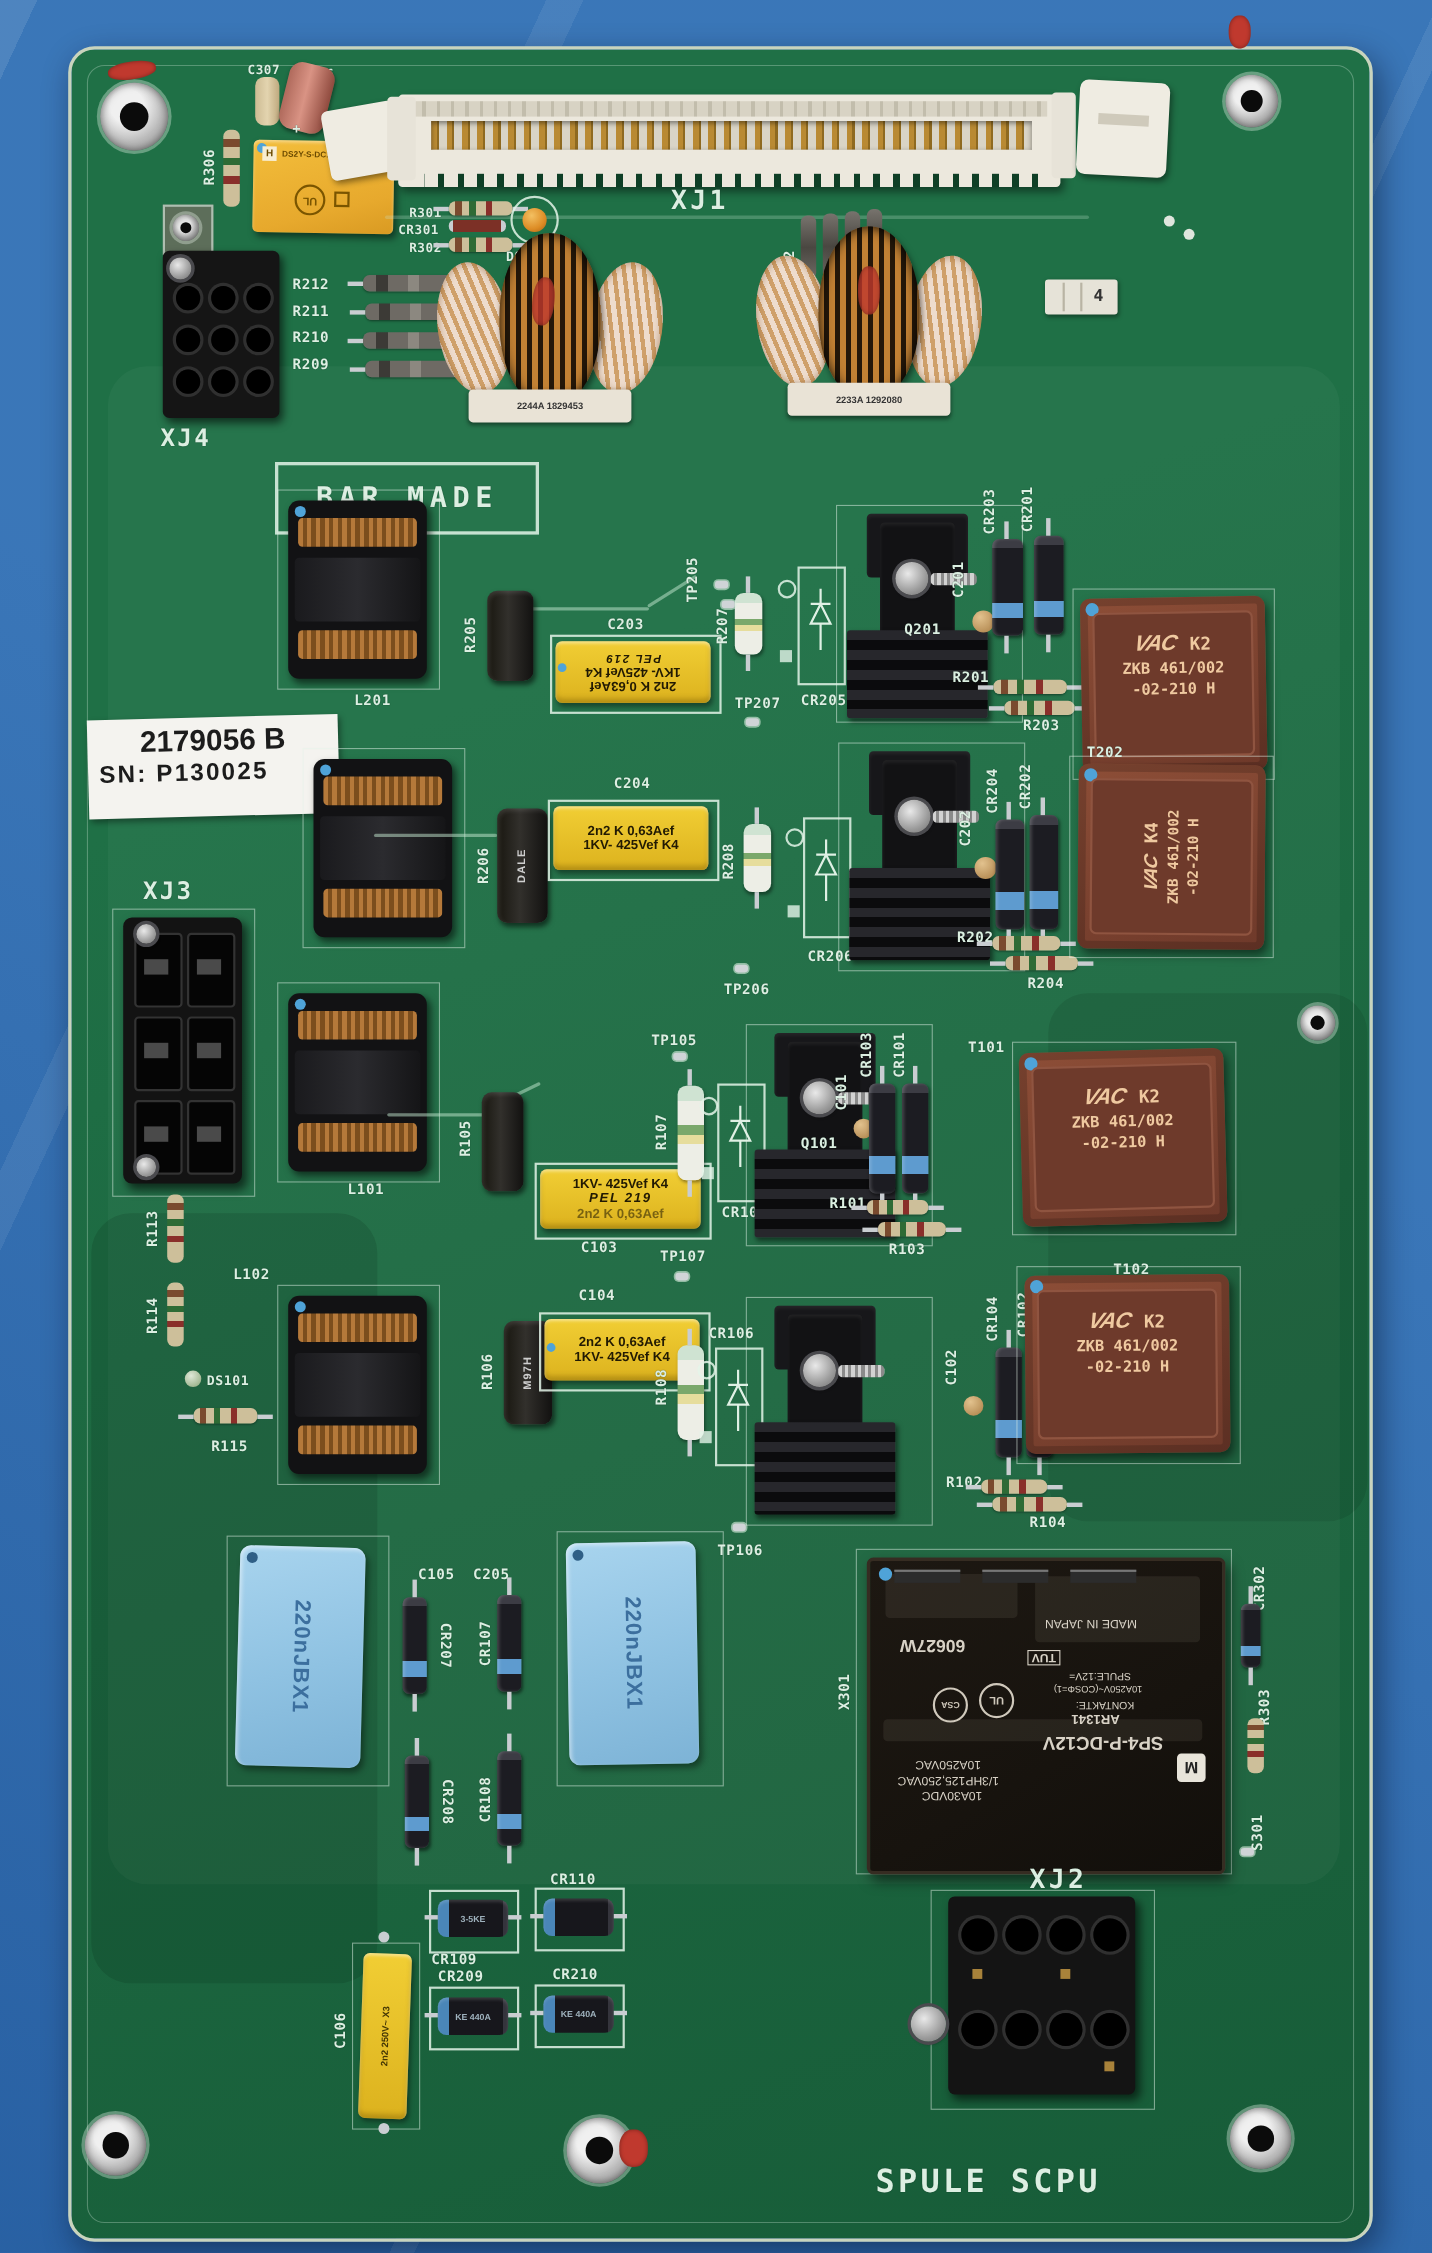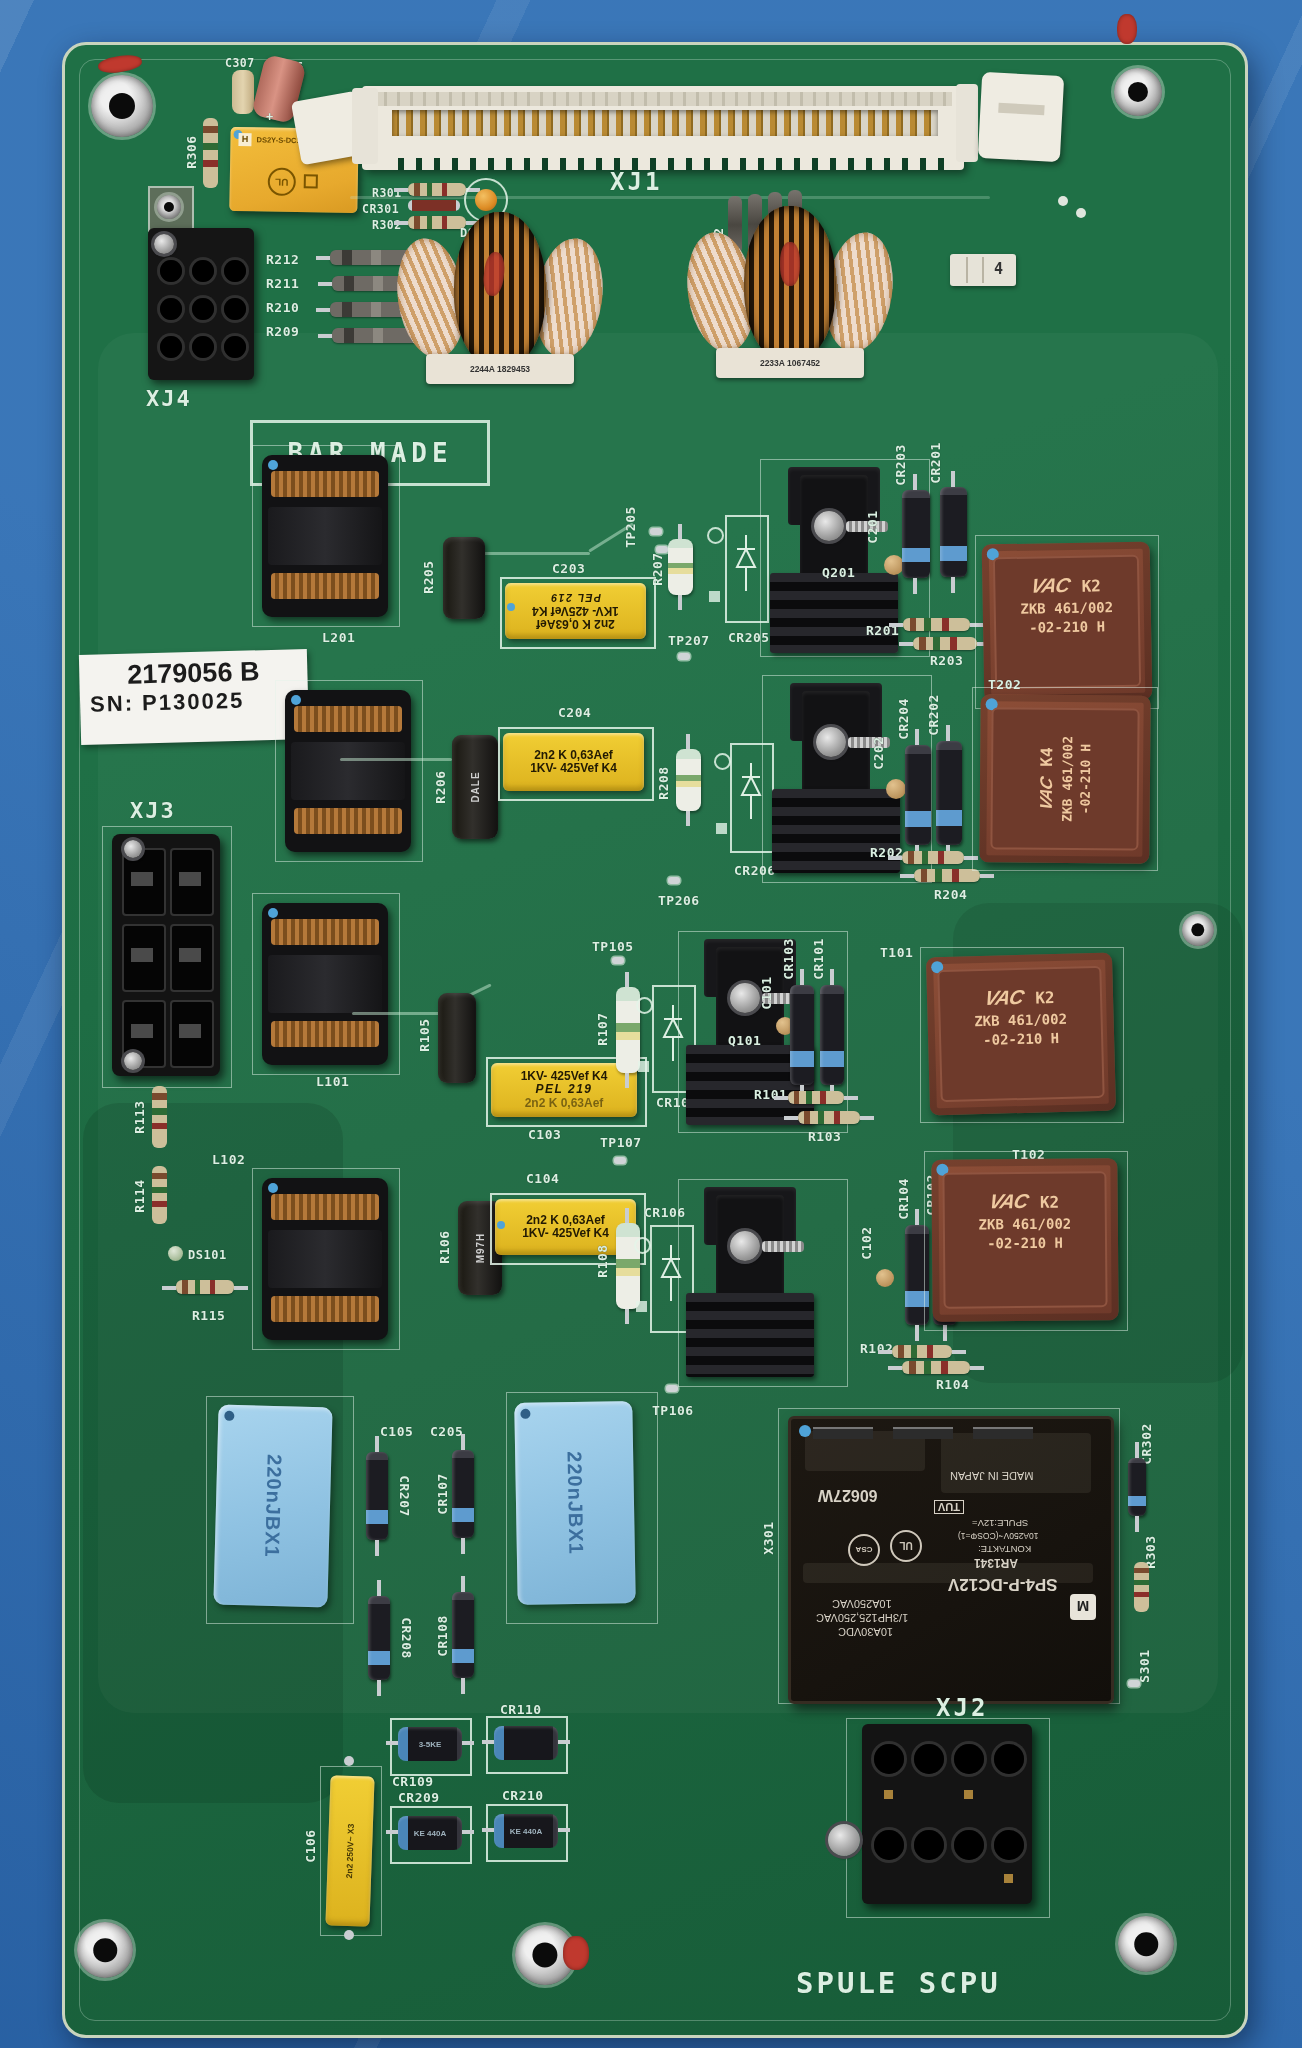--- a/index.html
+++ b/index.html
@@ -232,21 +232,21 @@
   <div class="core"></div>
   <div class="redblob" style="left:86px;top:40px;width:20px;height:44px;opacity:.8;transform:rotate(6deg);"></div>
 </div>
 <div class="tbase" style="left:426px;top:354px;">2244A 1829453</div>
 <div class="toroid" style="left:688px;top:206px;">
   <div class="wing" style="left:0;transform:rotate(-8deg);"></div>
   <div class="wing" style="right:0;transform:rotate(8deg);"></div>
   <div class="core"></div>
   <div class="redblob" style="left:92px;top:36px;width:20px;height:44px;opacity:.8;"></div>
 </div>
-<div class="tbase" style="left:716px;top:348px;">2233A 1067452</div>
+<div class="tbase" style="left:716px;top:348px;">2233A 1292080</div>
 
 <div class="abs" style="left:950px;top:254px;width:66px;height:32px;background:#e6e3d8;border-radius:3px;box-shadow:1px 2px 4px rgba(0,0,0,.4);">
   <div class="abs" style="left:16px;top:3px;width:2px;height:26px;background:#b9b4a4;"></div>
   <div class="abs" style="left:32px;top:3px;width:2px;height:26px;background:#b9b4a4;"></div>
   <div class="abs" style="left:44px;top:6px;font:700 15px 'DejaVu Sans Mono',monospace;color:#333;">4</div>
 </div>
 <div class="abs" style="left:1058px;top:196px;width:10px;height:10px;border-radius:50%;background:#dfe5dd;"></div>
 <div class="abs" style="left:1076px;top:208px;width:10px;height:10px;border-radius:50%;background:#dfe5dd;"></div>
 
 <div class="silk" style="left:250px;top:420px;width:234px;height:60px;border-width:3px;display:flex;align-items:center;justify-content:center;">
@@ -332,21 +332,21 @@
   <div class="fins" style="left:770px;top:-12px;width:128px;height:80px;"></div>
   <div class="screw" style="left:814px;top:-74px;width:30px;height:30px;"></div>
   <div class="thread" style="left:846px;top:-64px;width:42px;"></div>
   <div class="lbl" style="left:822px;top:-20px;">Q201</div>
   <div class="bead" style="left:884px;top:-30px;width:20px;height:20px;"></div>
   <div class="lbl vc" style="left:872px;top:-58px;">C201</div>
   <div class="diode-v" style="left:902px;top:-95px;width:28px;height:88px;"></div>
   <div class="diode-v" style="left:940px;top:-98px;width:27px;height:90px;"></div>
   <div class="lbl vc" style="left:900px;top:-120px;">CR203</div>
   <div class="lbl vc" style="left:935px;top:-122px;">CR201</div>
-  <div class="lbl" style="left:866px;top:38px;">R201</div>
+  <div class="lbl" style="left:866px;top:24px;">R201</div>
   <div class="res-h" style="left:903px;top:33px;width:67px;"></div>
   <div class="res-h" style="left:913px;top:52px;width:64px;"></div>
   <div class="lbl" style="left:930px;top:68px;">R203</div>
   <div class="silk thin" style="left:975px;top:-50px;width:182px;height:172px;"></div>
   <div class="xfmr" style="left:983px;top:-42px;width:168px;height:158px;transform:rotate(-1deg);">
     <div class="dotb" style="left:5px;top:4px;width:12px;height:12px;"></div>
     <div class="face">
       <div class="frow">
           <span class="vacb">VAC</span>
           <span class="grade">K2</span>

